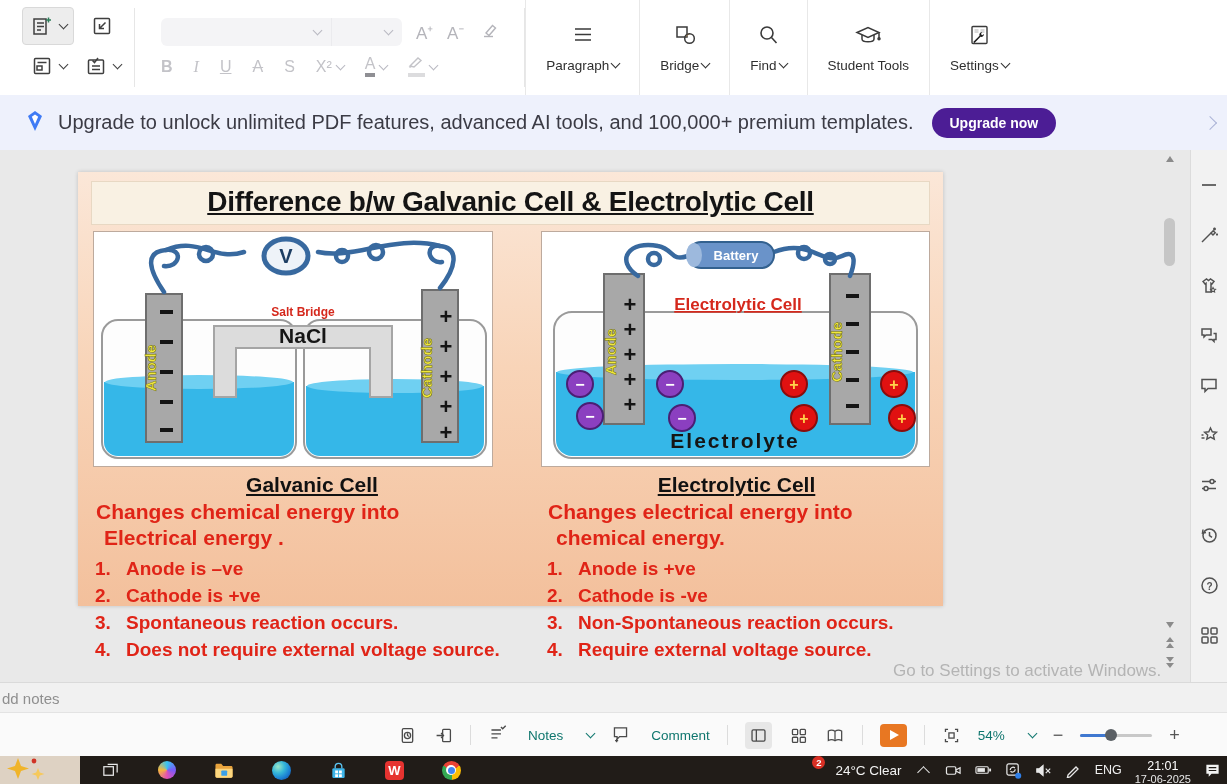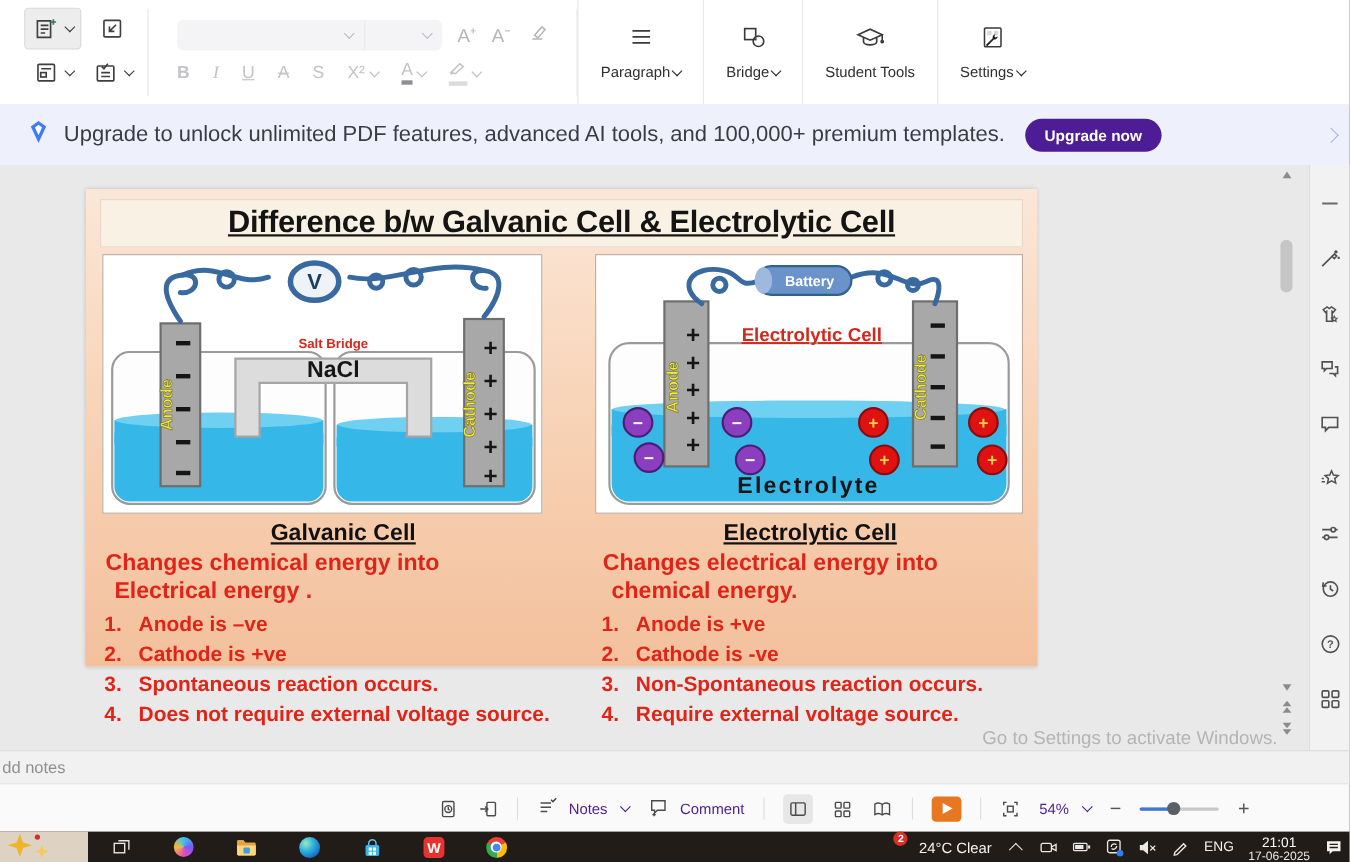--- a/index.html
+++ b/index.html
@@ -97,21 +97,21 @@
   
   .notes{position:absolute;top:682px;left:0;width:1227px;height:30px;background:#f1f1f1;
          border-top:1px solid #dadada;display:flex;align-items:center;}
   .notes .ntext{margin-left:2px;color:#8f8f8f;font-size:15px;}
 
   
   .btoolbar{position:absolute;top:712px;left:0;width:1227px;height:44px;background:#fafafa;
             border-top:1px solid #e3e3e3;display:flex;align-items:center;}
   .bt-items{display:flex;align-items:center;margin-left:398px;gap:17px;color:#434343;font-size:13.5px;}
   .vsep{width:1px;height:20px;background:#dcdcdc;}
-  .bt-it{display:flex;align-items:center;gap:10px;color:#4c1d95;}
+  .bt-it{display:flex;align-items:center;gap:21px;color:#0f766e;}
   .bt-it.active{background:#e7e7e7;border-radius:4px;padding:4px;}
   .playbtn{width:27px;height:23px;background:#e87722;border-radius:4px;display:flex;align-items:center;justify-content:center;}
   .playbtn .ptri{width:0;height:0;border-top:5.5px solid transparent;border-bottom:5.5px solid transparent;
                  border-left:9px solid #fff;margin-left:2px;}
   .zglyph{font-size:18px;color:#555;}
   .zslider{position:relative;width:72px;height:3px;background:#c8c8c8;border-radius:2px;}
   .zfill{position:absolute;left:0;top:0;height:3px;width:30px;background:#3f78d0;border-radius:2px;}
   .zknob{position:absolute;left:25px;top:-4.5px;width:12px;height:12px;border-radius:50%;background:#5b6065;}
 
   
@@ -266,20 +266,30 @@
             <rect x="5" y="4" width="10" height="10"></rect>
             <path d="M13.5 13.2a5 5 0 0 1 4-2.1" stroke="#c99c5e"></path>
             <circle cx="17.5" cy="15.5" r="4.8"></circle>
           </svg></span>
       <span class="lbl">
           <span>Bridge</span>
           <span class="chev"></span>
         </span>
     </button>
     <button class="bigbtn">
+      <span><svg width="26" height="24" viewBox="0 0 26 24" fill="none" stroke="#3a3a3a" stroke-width="1.6">
+            <circle cx="12" cy="10" r="6"></circle>
+            <path d="M16.5 14.5l5 5.5"></path>
+          </svg></span>
+      <span class="lbl">
+          <span>Find</span>
+          <span class="chev"></span>
+        </span>
+    </button>
+    <button class="bigbtn">
       <span><svg width="28" height="24" viewBox="0 0 28 24" fill="none" stroke="#3a3a3a" stroke-width="1.5">
             <path d="M3 9.5L14 4.5 25 9.5 14 14.5z"></path>
             <path d="M8 12v4c0 1.6 2.8 2.8 6 2.8s6-1.2 6-2.8v-4"></path>
             <path d="M25 9.5V15"></path>
             <circle cx="25" cy="15.8" r="1" fill="#3a3a3a"></circle>
           </svg></span>
       <span class="lbl">
           <span>Student Tools</span>
         </span>
     </button>

